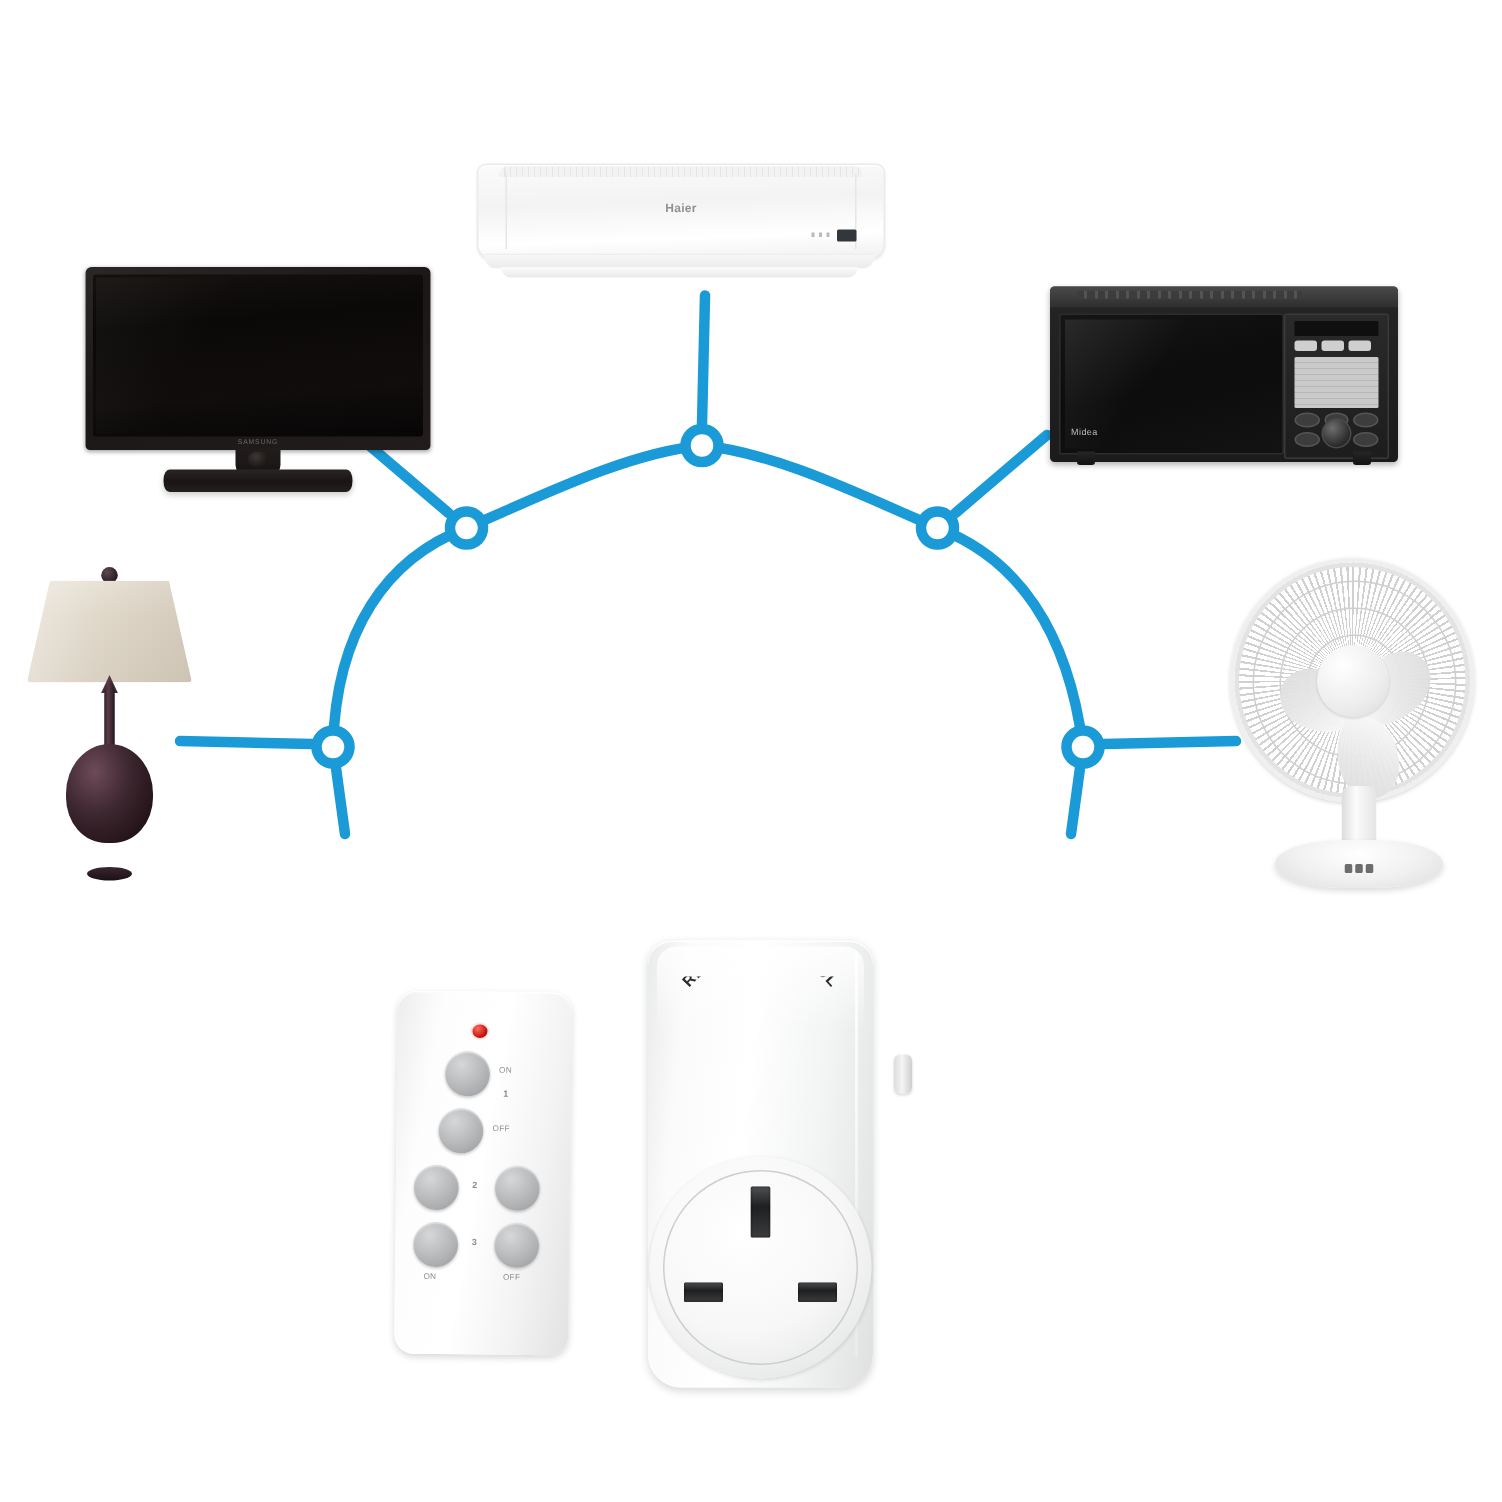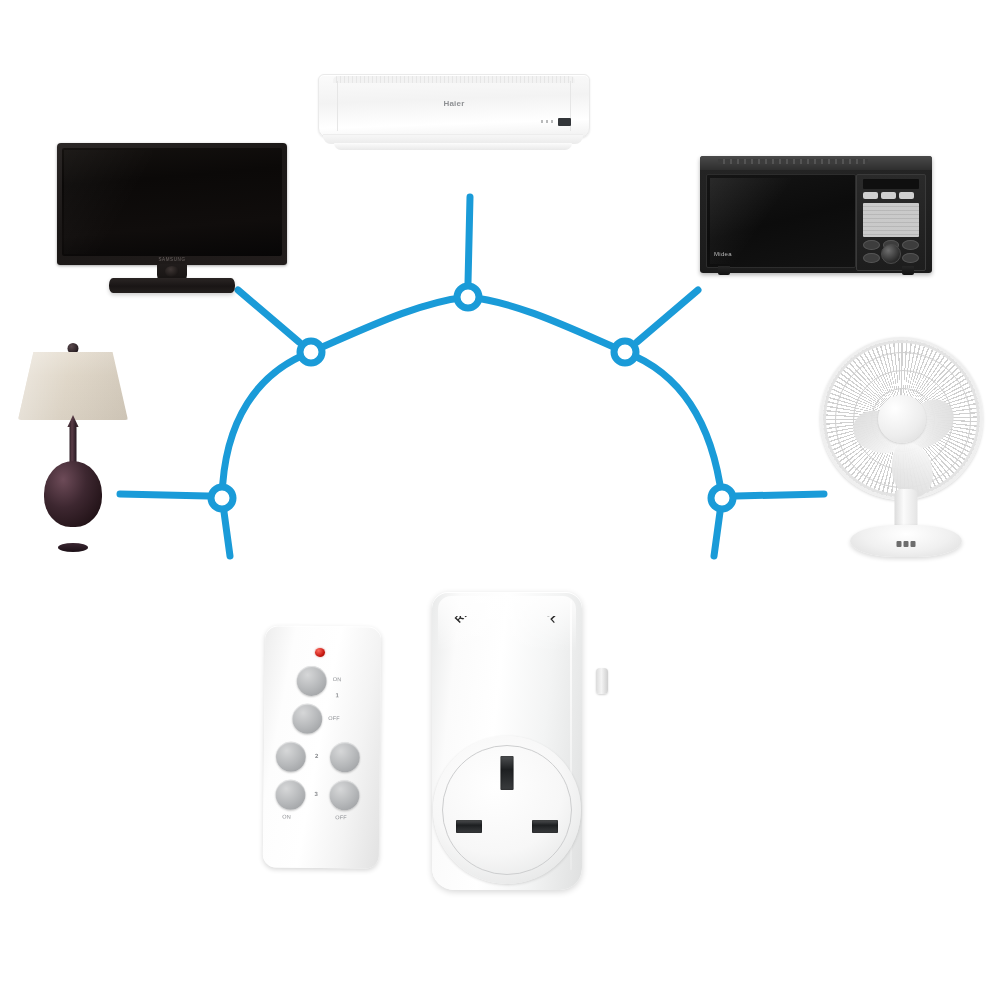--- a/index.html
+++ b/index.html
@@ -11,21 +11,21 @@
   body {
     font-family: "Liberation Sans", sans-serif;
   }
   #stage {
     position: relative;
     width: 1001px;
     height: 1001px;
     background: #ffffff;
     overflow: hidden;
   }
-  .abs { position: absolute; }
+  .abs { position: absolute; margin-top: 35px; }
 
   
   #network-svg {
     position: absolute;
     left: 0; top: 0;
     width: 1001px;
     height: 1001px;
     pointer-events: none;
   }
 

